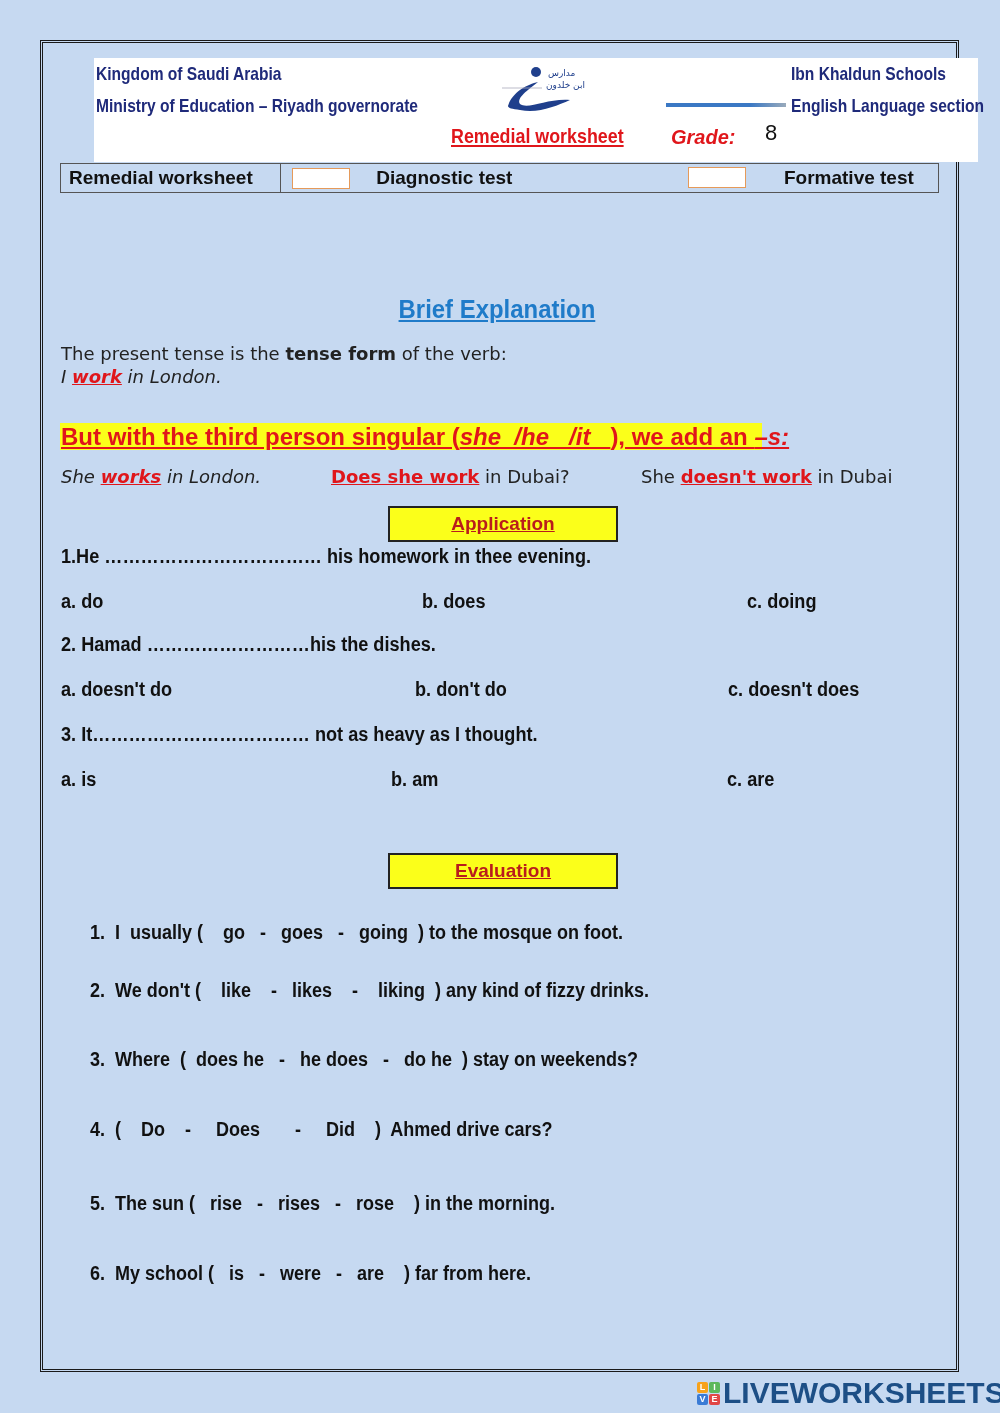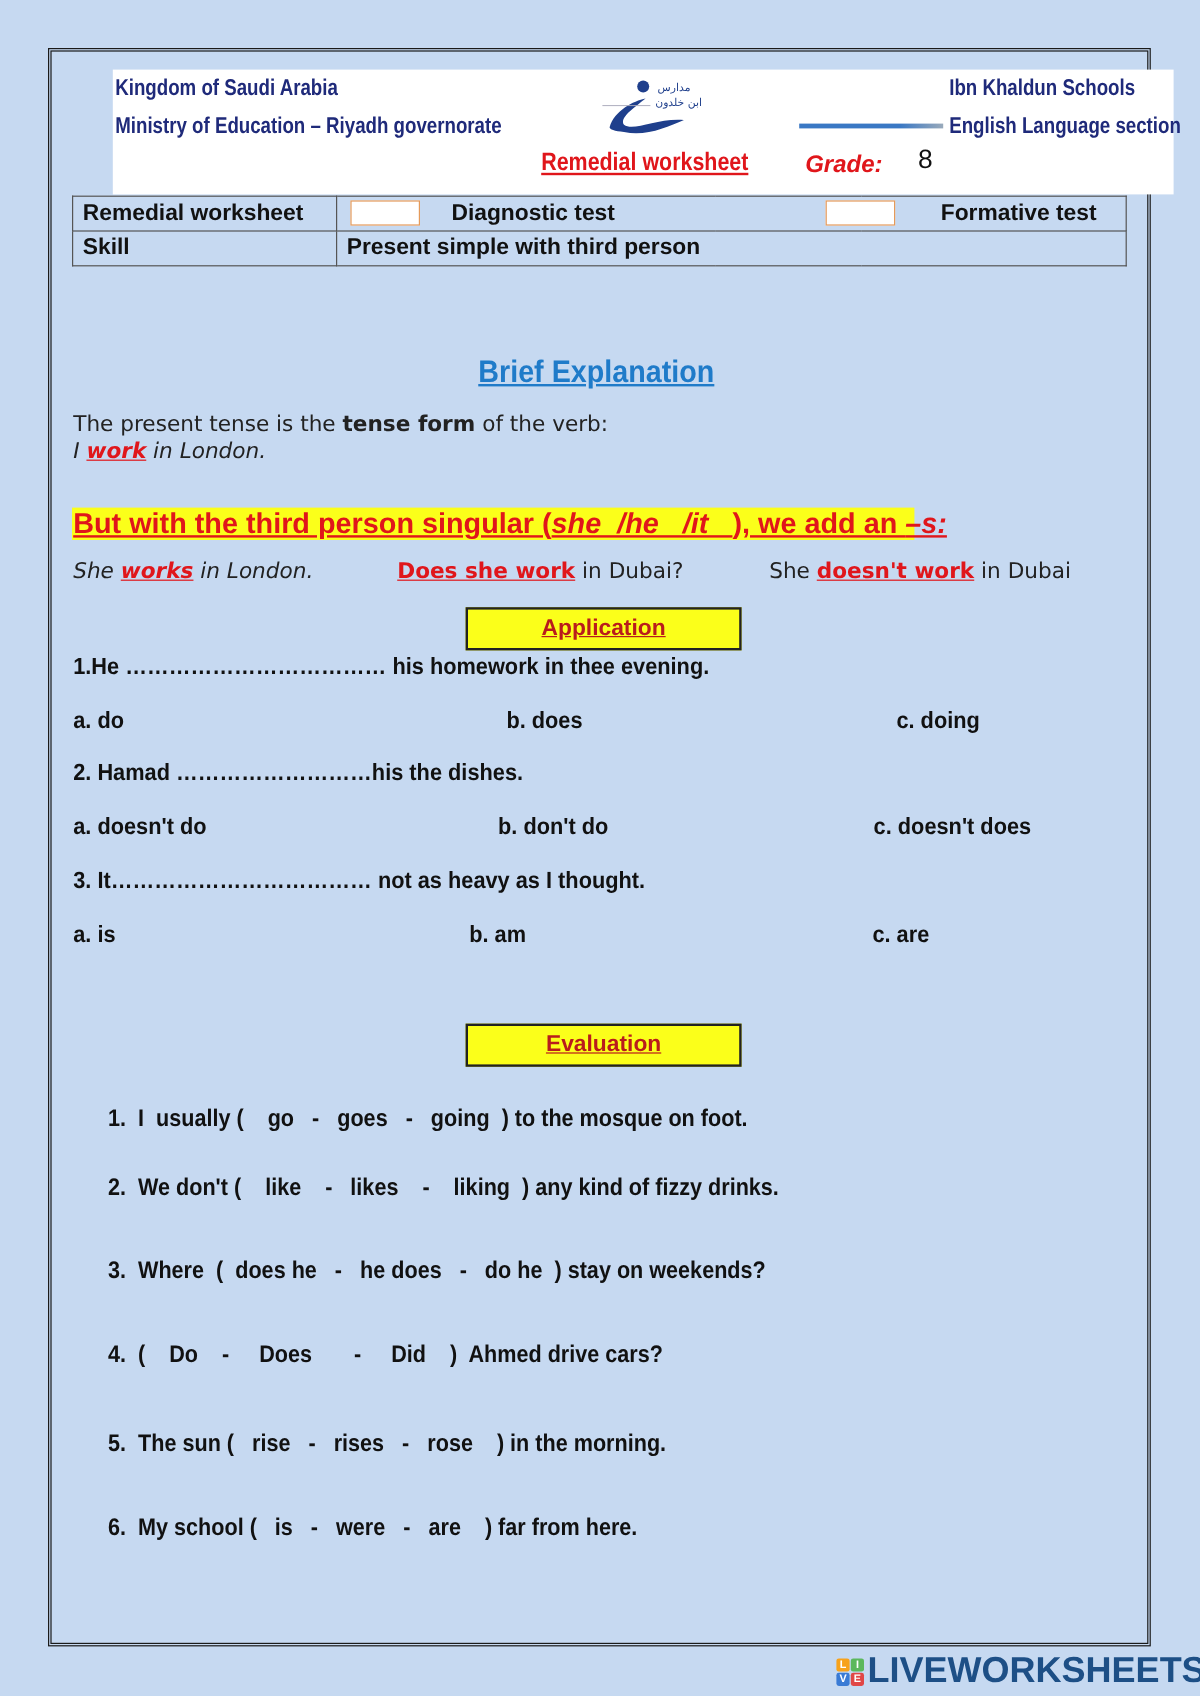--- a/index.html
+++ b/index.html
@@ -225,24 +225,20 @@
   <tbody>
       <tr>
     <td>Remedial worksheet</td>
     <td colspan="3" style="position:relative;">
       <span class="checkbox-box" style="margin-left:3px;"></span>
       <span style="margin-left:21px;">Diagnostic test</span>
       <span class="checkbox-box" style="position:absolute; left:407px; top:3px;"></span>
       <span style="position:absolute; left:503px; top:3px;">Formative test</span>
     </td>
   </tr>
-  <tr>
-    <td>Skill</td>
-    <td colspan="3">Present simple with third person</td>
-  </tr>
 </tbody>
   </table>
 
 <div class="section-title">
   <span>Brief Explanation</span>
 </div>
 
 <div class="expl" style="top:343px;">
   <span>The present tense is the </span><b>tense form</b><span> of the verb:</span>
 </div>

